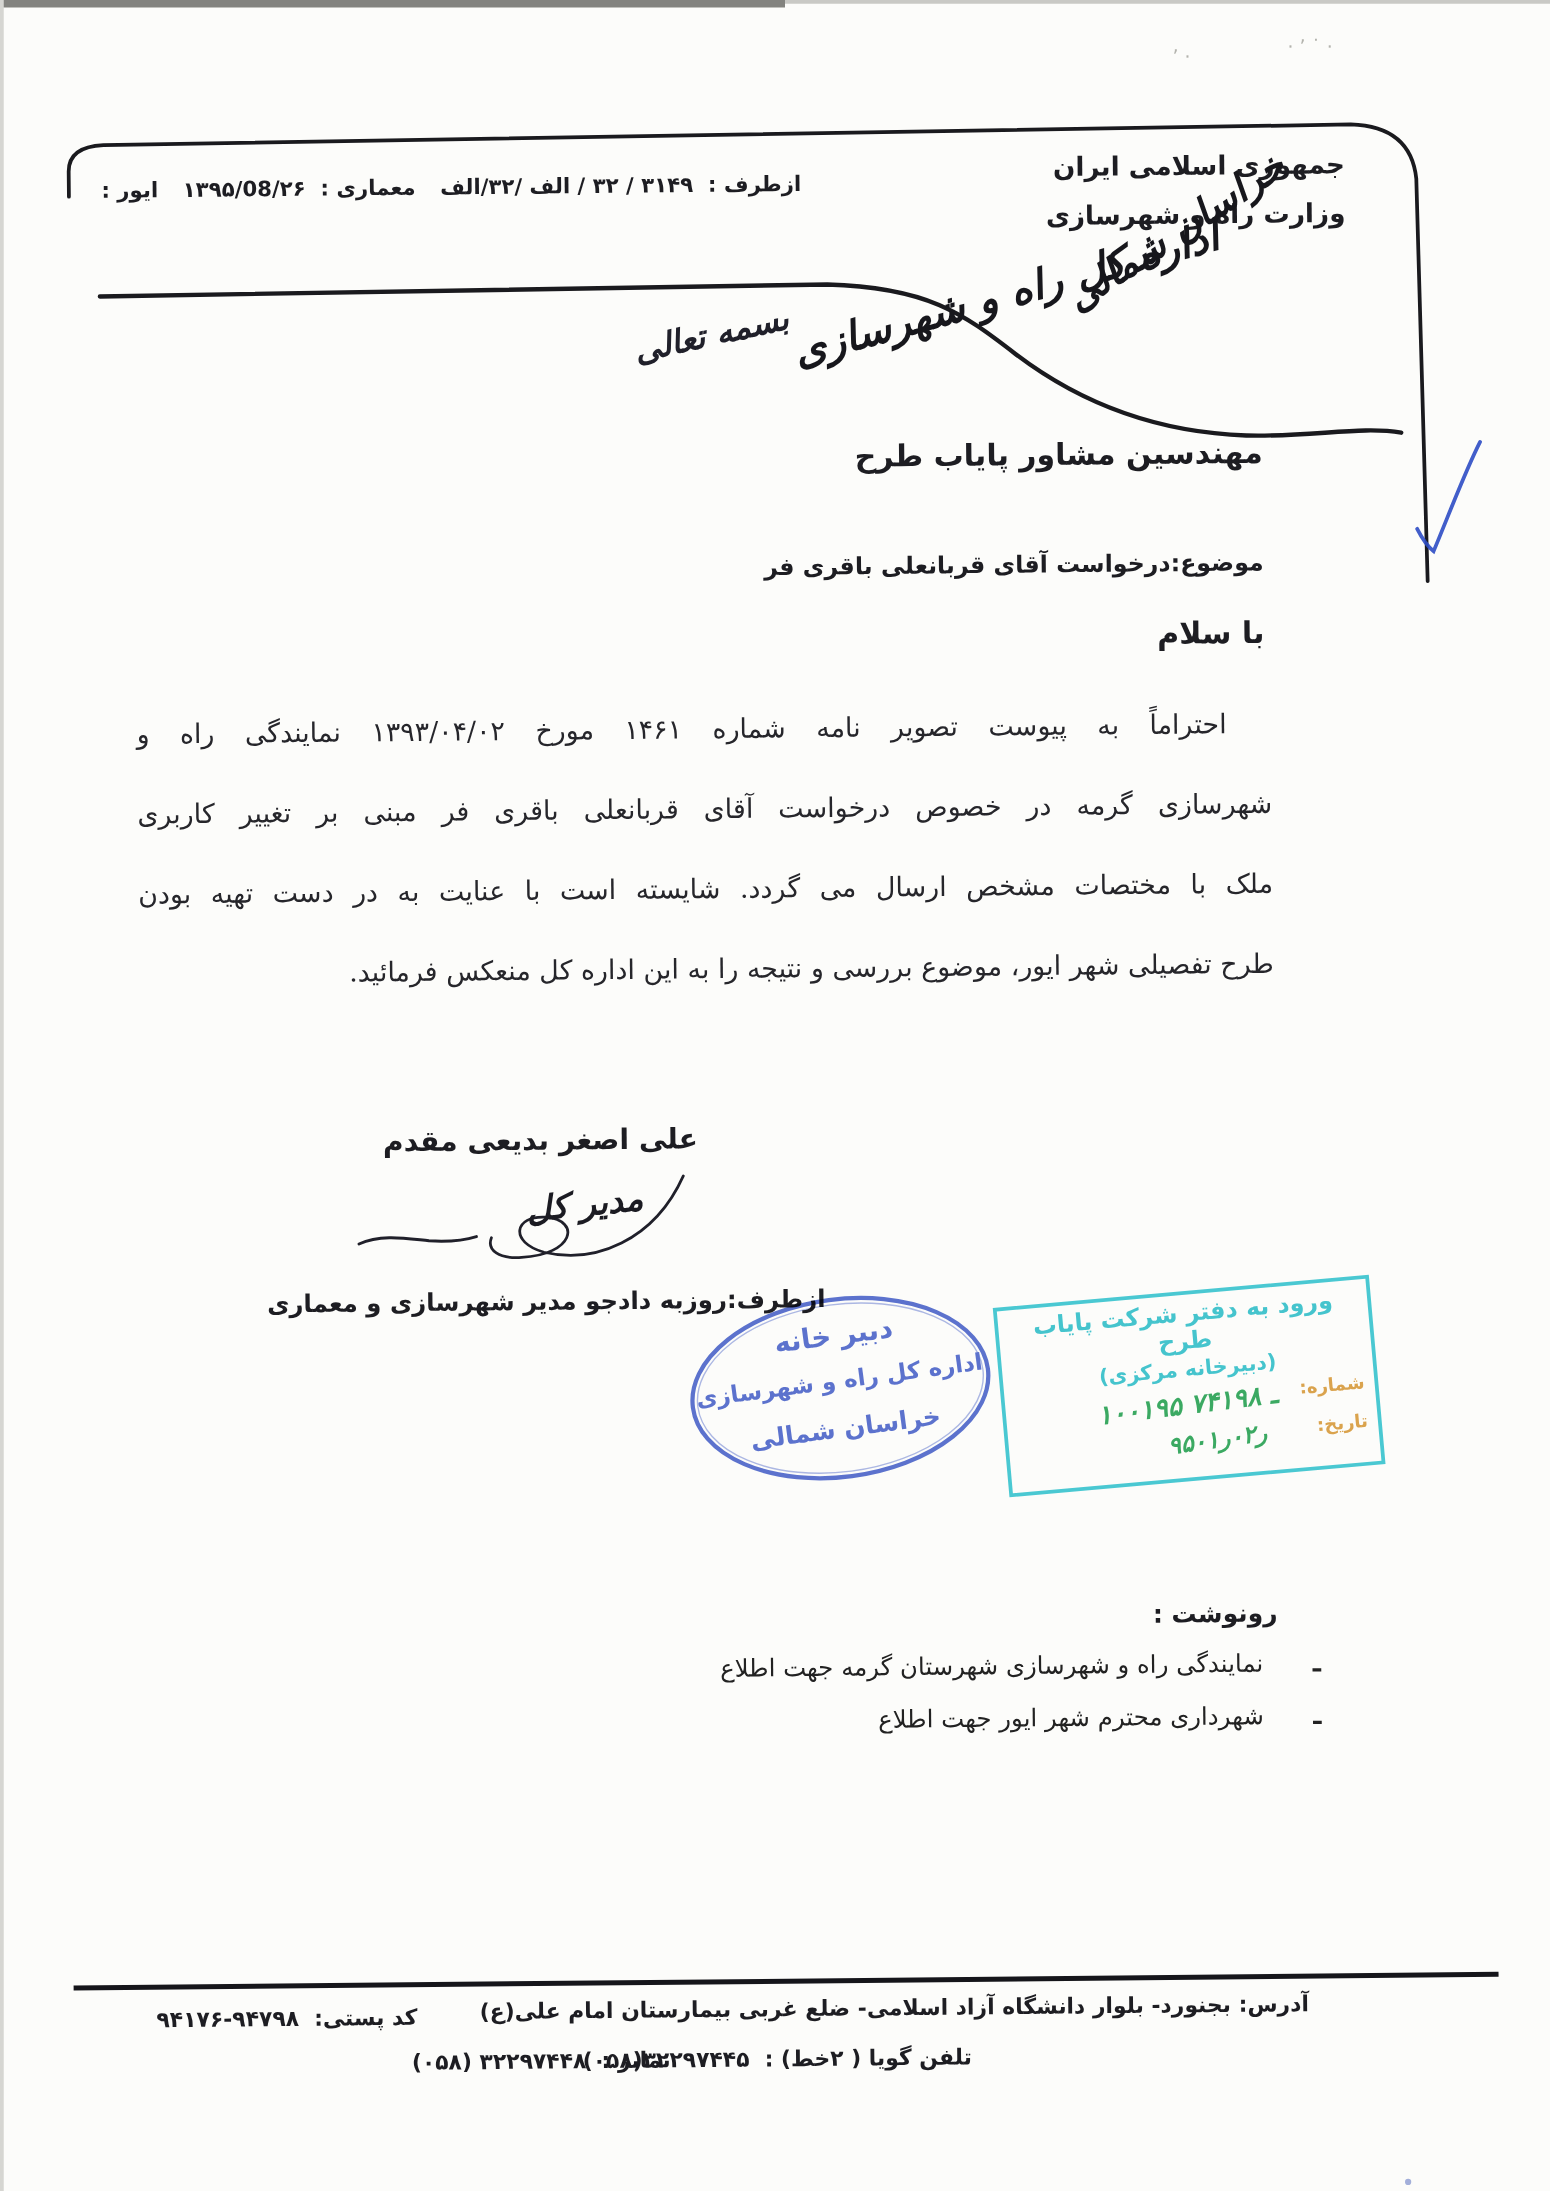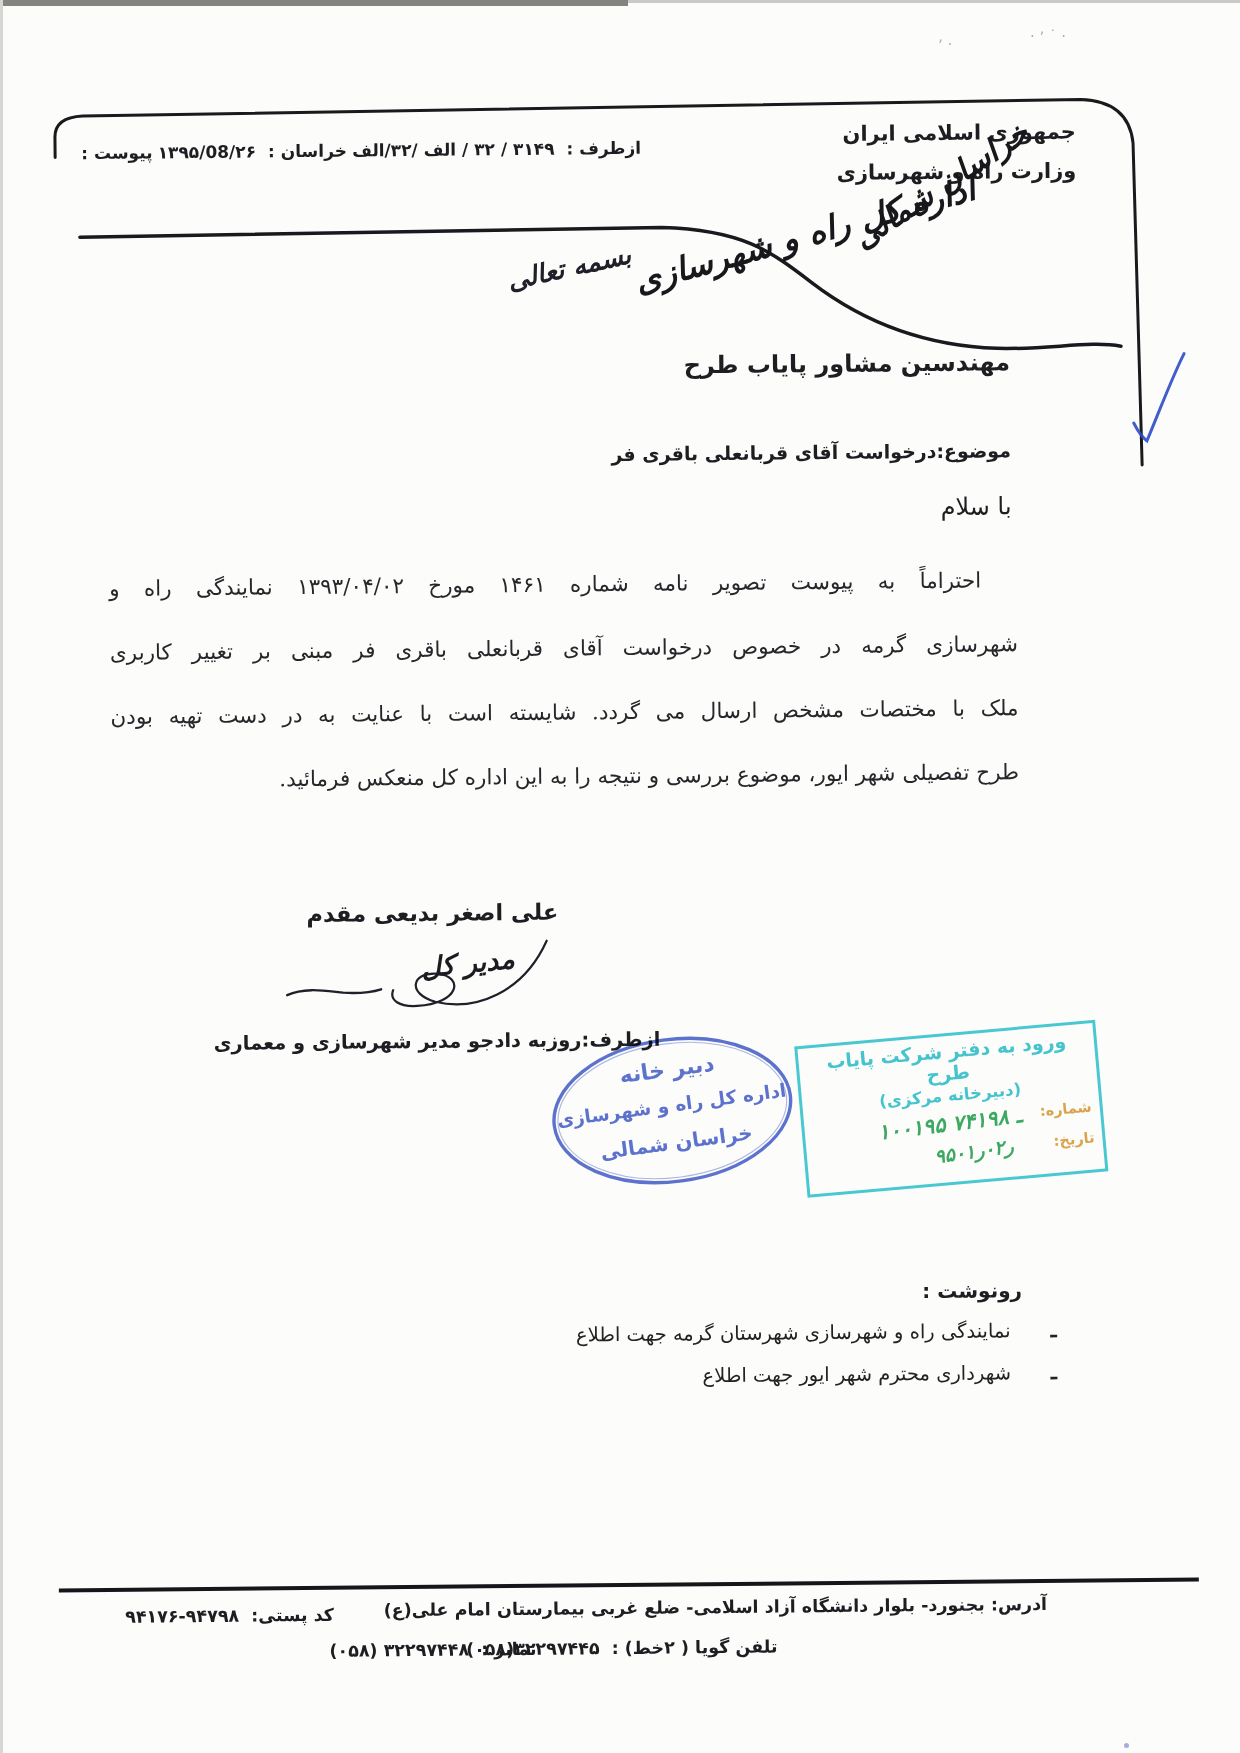--- a/index.html
+++ b/index.html
@@ -32,21 +32,21 @@
     font-style:italic;font-weight:600;font-size:26px;transform:rotate(-12deg);direction:rtl;color:#20202a;}
   .meta-row{position:absolute;left:88px;top:138px;width:560px;direction:rtl;display:flex;
     justify-content:space-between;align-items:flex-start;font-weight:bold;font-size:17px;}
   .meta-item{white-space:nowrap;}
   .meta-item .val{margin-right:6px;font-weight:bold;}
 
   
   .recipient{position:absolute;right:225px;top:352px;font-weight:bold;font-size:24px;direction:rtl;}
   .check-svg{position:absolute;left:1128px;top:348px;}
   .subject{position:absolute;right:225px;top:443px;font-weight:bold;font-size:19px;direction:rtl;}
-  .salutation{position:absolute;right:225px;top:496px;font-weight:normal;font-size:24px;direction:rtl;}
+  .salutation{position:absolute;right:225px;top:496px;font-weight:bold;font-size:24px;direction:rtl;}
   .body-text{position:absolute;left:112px;top:552px;width:908px;direction:rtl;
     font-family:"DejaVu Serif","Liberation Serif",serif;font-size:21.5px;line-height:64px;color:#26262b;}
   .body-line{text-align:justify;text-align-last:justify;}
   .body-line.first{padding-right:36px;}
   .body-line.last{text-align:right;text-align-last:right;}
 
   
   .sig-name{position:absolute;left:298px;top:898px;width:268px;text-align:center;
     font-weight:bold;font-size:22.5px;direction:rtl;}
   .sig-title{position:absolute;left:420px;top:946px;font-family:"DejaVu Serif","Liberation Serif",serif;
@@ -119,25 +119,25 @@
     <div class="dept-script dept-a">اداره کل راه و شهرسازی</div>
     <div class="dept-script dept-b">خراسان شمالی</div>
     <div class="besmeleh">بسمه تعالی</div>
 
     <div class="meta-row">
       <span class="meta-item">
         <span>ازطرف :</span>
         <span class="val">۳۱۴۹ / ۳۲ / الف /۳۲/الف</span>
       </span>
       <span class="meta-item">
-        <span>خراسان :</span>
+        <span>معماری :</span>
         <span class="val">۱۳۹۵/08/۲۶</span>
       </span>
       <span class="meta-item">
-        <span>پیوست :</span>
+        <span>ایور :</span>
       </span>
     </div>
 
     <div class="recipient">مهندسین مشاور پایاب طرح</div>
     <svg class="check-svg" width="72" height="108" viewBox="0 0 72 108">
       <path d="M 10 80 C 14 88 18 94 23 98 C 35 70 49 34 61 11" fill="none" stroke="#2e4dc4" stroke-width="3" stroke-linecap="round" opacity="0.9"></path>
     </svg>
 
     <div class="subject">موضوع:درخواست آقای قربانعلی باقری فر</div>
     <div class="salutation">با سلام</div>

